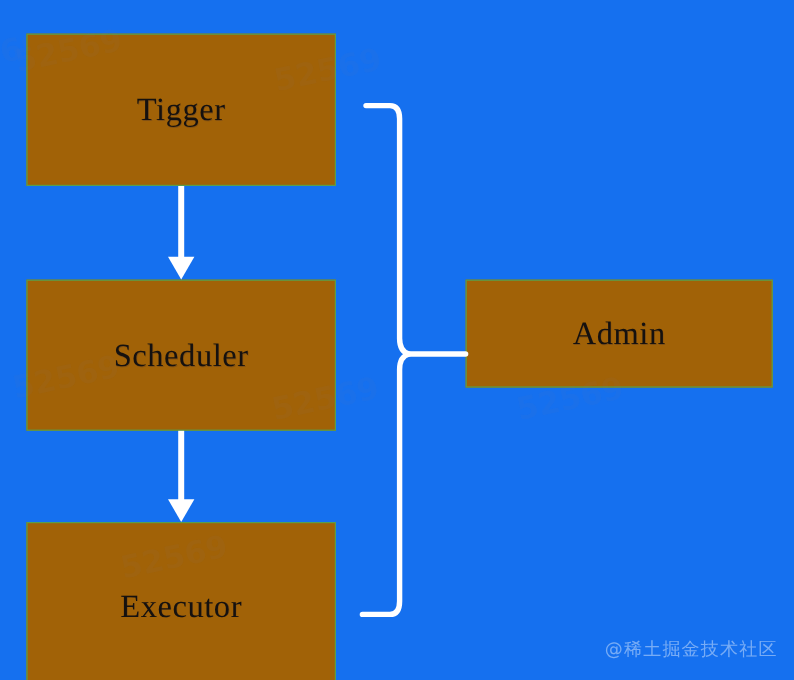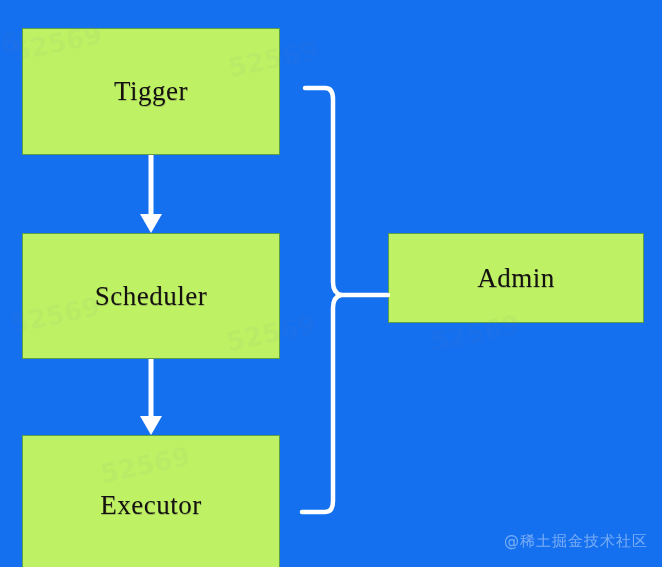--- a/index.html
+++ b/index.html
@@ -11,21 +11,21 @@
   }
   #canvas {
     position: relative;
     width: 662px;
     height: 567px;
     background: #1570ef;
     overflow: hidden;
   }
   .node {
     position: absolute;
-    background: #bef264;
+    background: #a16207;
     border: 1.5px solid #5a9e4a;
     box-sizing: border-box;
     display: flex;
     align-items: center;
     justify-content: center;
   }
   .node-label {
     font-family: "Liberation Serif", serif;
     font-size: 27px;
     color: #15110f;

